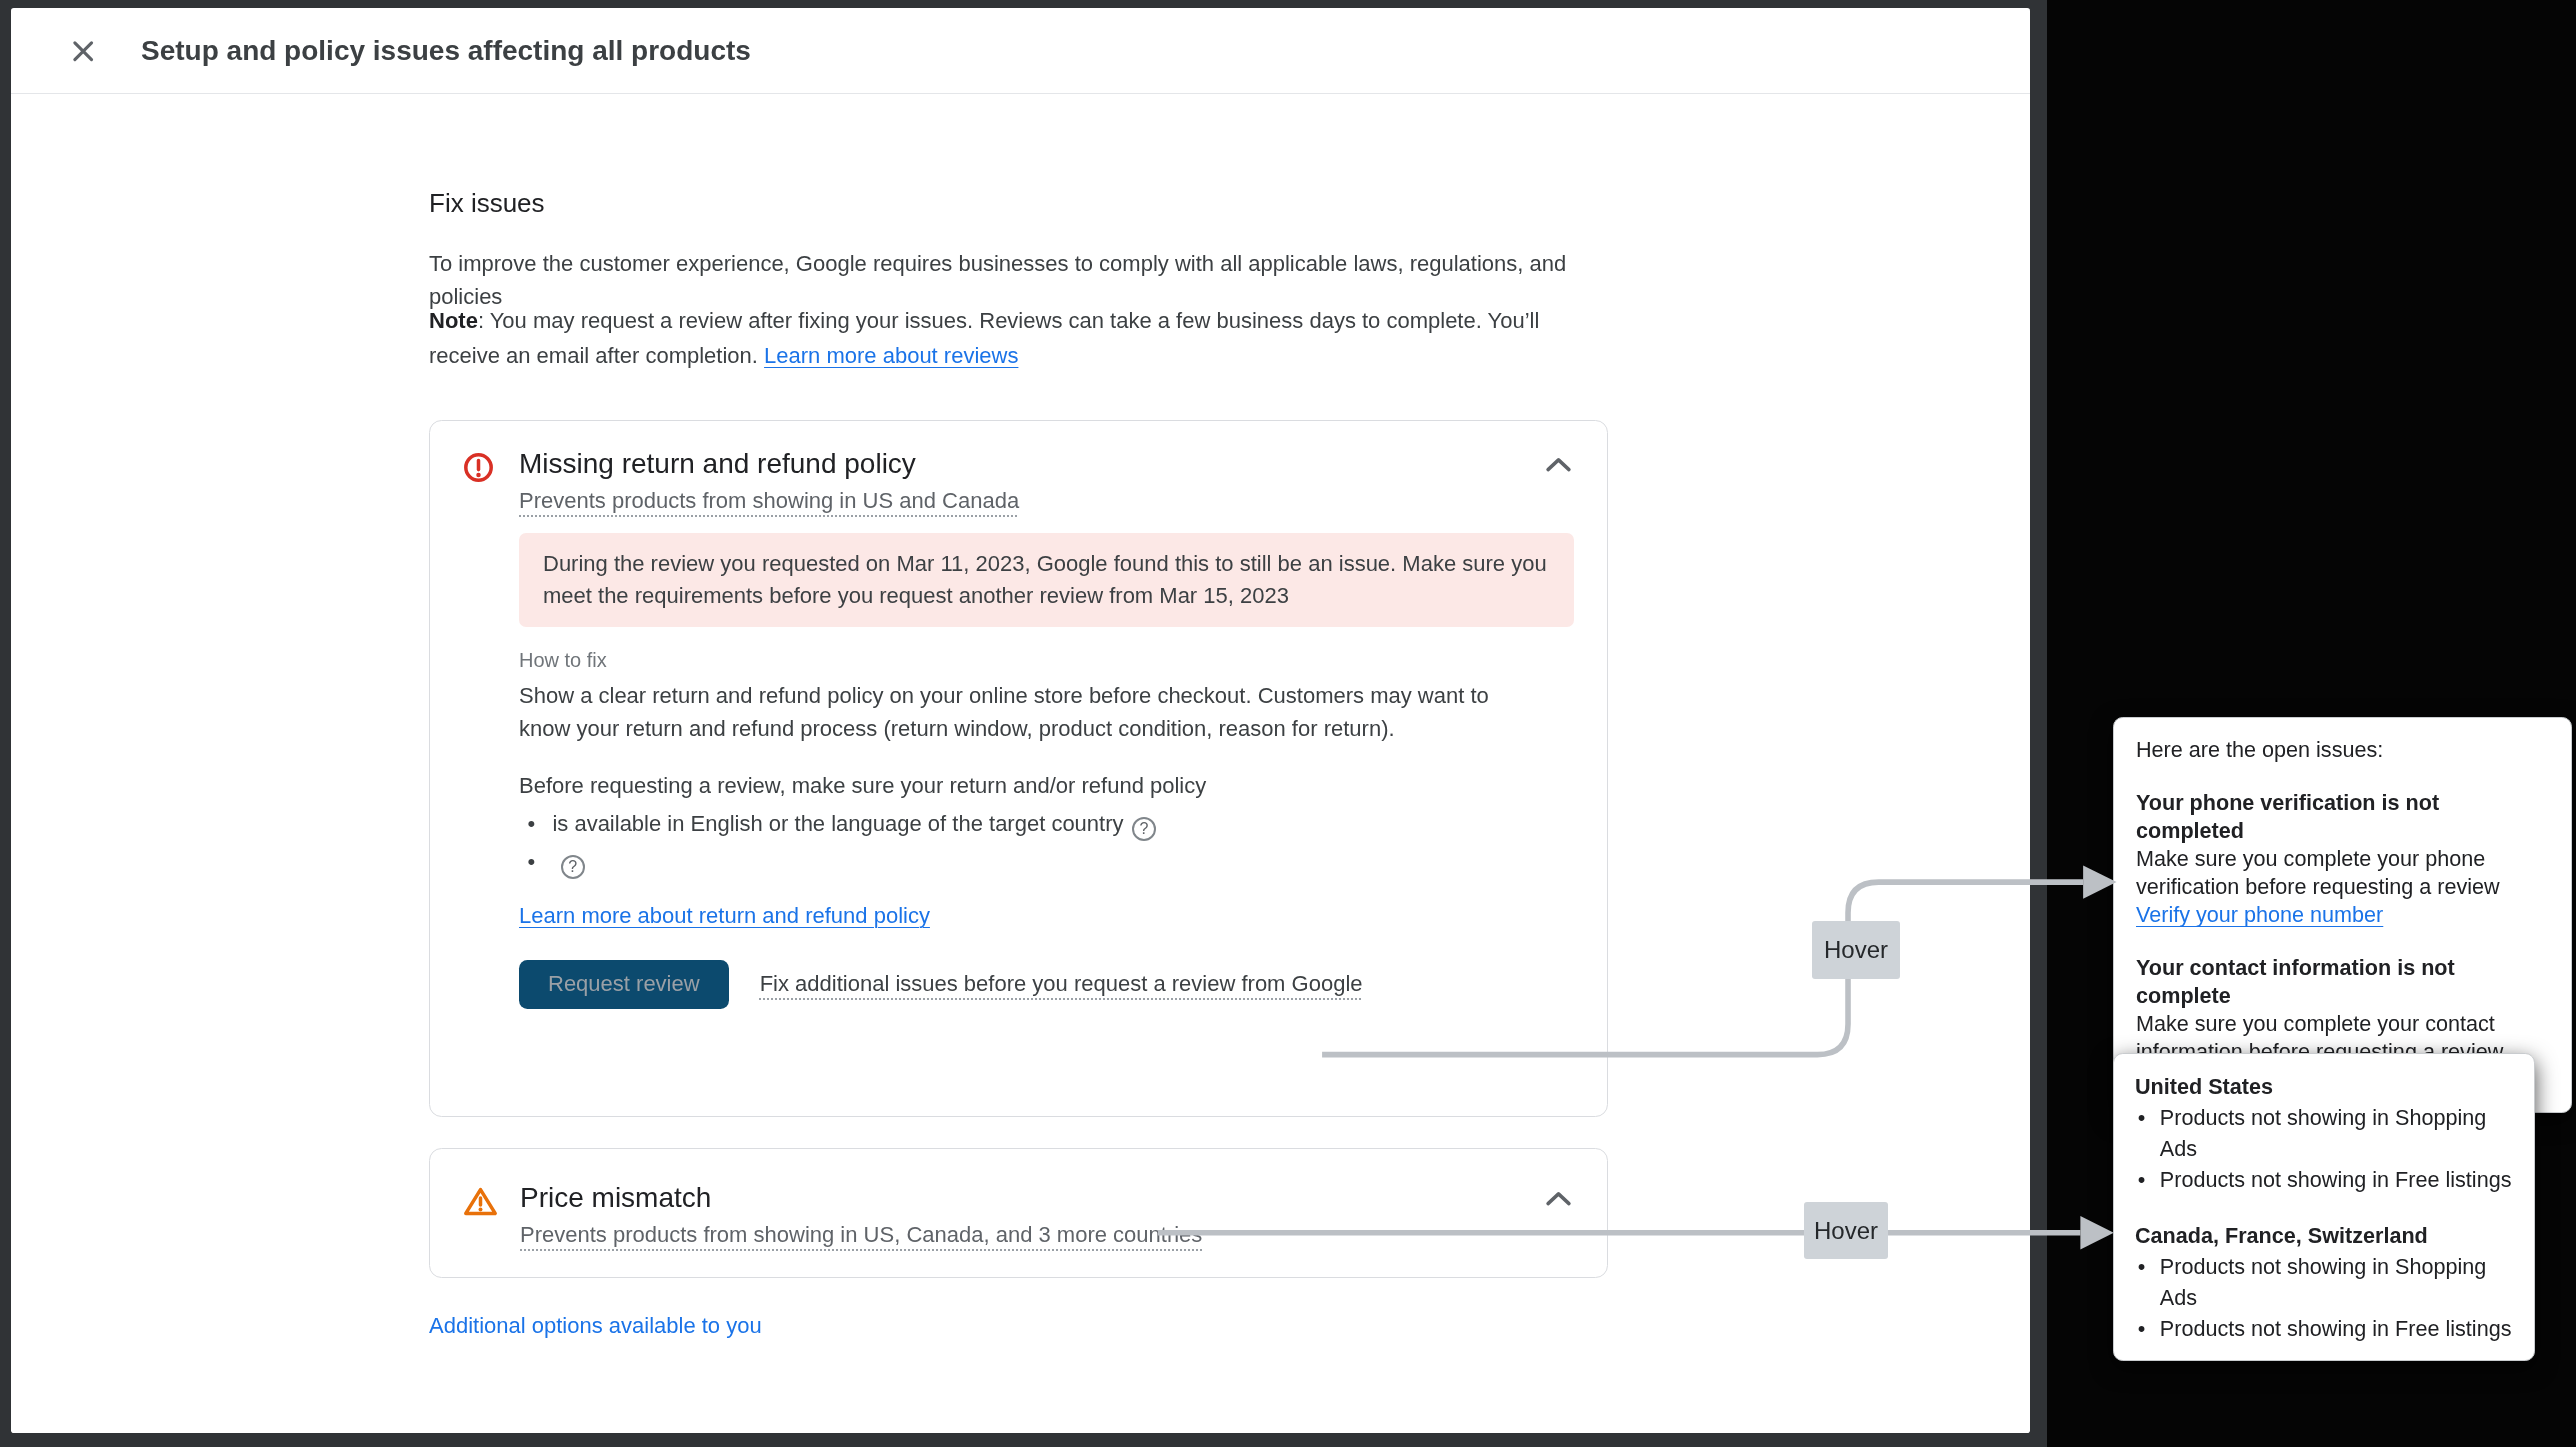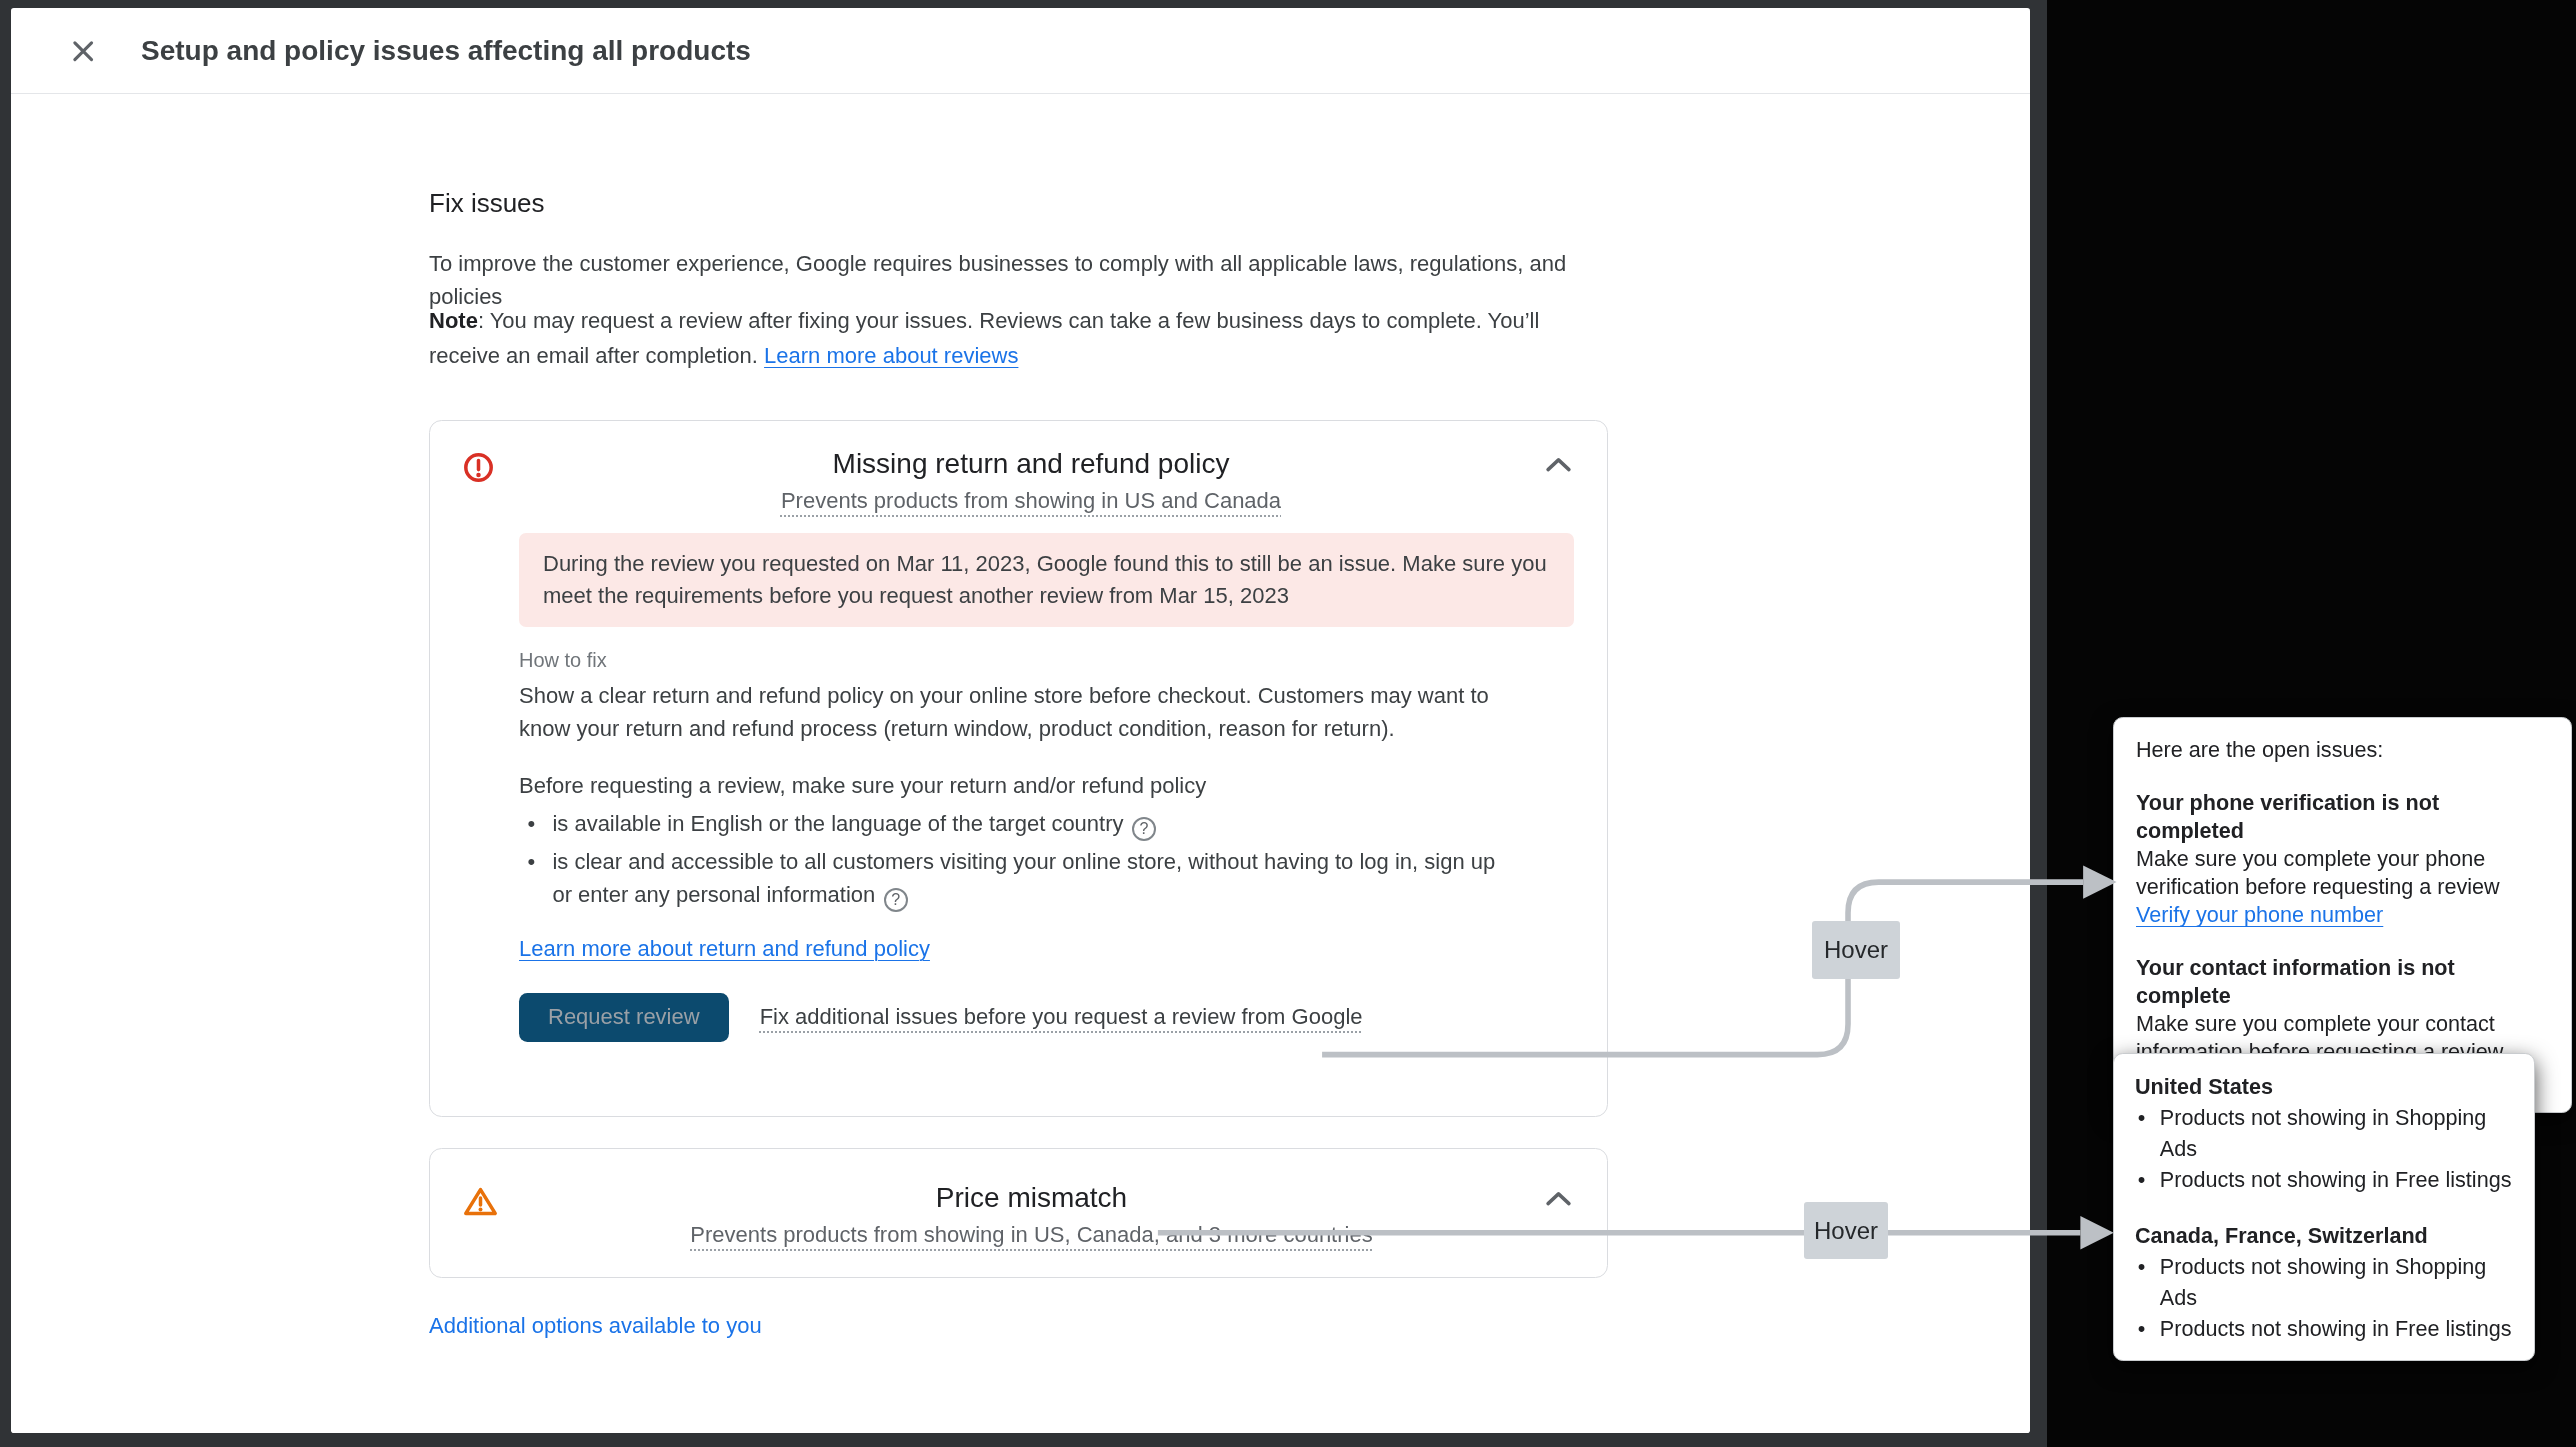--- a/index.html
+++ b/index.html
@@ -29,21 +29,21 @@
   .u { text-decoration:underline; text-decoration-thickness:1.4px; text-underline-offset:4.2px; }
   .dotted { text-decoration:underline dotted #9aa0a6; text-decoration-thickness:2.4px; text-underline-offset:7px; }
 
   
   .card { position:absolute; left:418px; width:1179px; background:#fff;
           border:1.4px solid #dadce0; border-radius:12.5px; }
   #card-refund { top:412px; height:697px; padding:25px 33px 0; }
   #card-price  { top:1140px; height:130px; padding:31px 33px 0; }
   .card-head { display:flex; align-items:flex-start; }
   .sev { flex:0 0 auto; margin-top:5.6px; }
-  .head-stack { margin-left:25px; flex:1;text-align:center; }
+  .head-stack { margin-left:25px; flex:1; }
   #card-price .head-stack { margin-left:22px; }
   .card-title { font-size:28px; line-height:36px; color:#202124; }
   .card-sub { display:inline-block; margin-top:2.8px; font-size:22px; line-height:31px; color:#5f6368; cursor:default; }
   .chevron-btn { margin-left:auto; margin-top:8.4px; background:none; border:none; cursor:pointer; }
 
   .card-body { margin-left:56px; }
   .alert { margin-top:16.7px; padding:15.3px 24px; background:#fce8e6; border-radius:7px;
            font-size:22px; line-height:32px; color:#3c4043; }
   .howto-label { margin-top:21px; font-size:20px; line-height:25px; color:#70757a; }
   .howto { margin-top:6px; max-width:1023px; font-size:22px; line-height:33px; }
@@ -122,21 +122,21 @@
     <div class="card-body">
       <div class="alert">During the review you requested on Mar 11, 2023, Google found this to still be an issue. Make sure you meet the requirements before you request another review from Mar 15, 2023</div>
       <div class="howto-label">How to fix</div>
       <p class="howto">Show a clear return and refund policy on your online store before checkout. Customers may want to know your return and refund process (return window, product condition, reason for return).</p>
       <p class="check-intro">Before requesting a review, make sure your return and/or refund policy</p>
       <div class="bullets">
         <div class="bullet">
           <span class="bullet-text"><span>is available in English or the language of the target country</span><span class="help-icon"></span></span>
         </div>
         <div class="bullet">
-          <span class="bullet-text"><span>is clear and accessible to all customers visiting your online store, without having to log in, sign up or enter any personal information</span><span class="help-icon"></span></span>
+          <span class="bullet-text"><span class="help-icon"></span></span>
         </div>
       </div>
       <div class="learn-row">
         <span class="link u">Learn more about return and refund policy</span>
       </div>
       <div class="btn-row">
         <button class="btn" disabled="">Request review</button>
         <span class="fix-note dotted">Fix additional issues before you request a review from Google</span>
       </div>
     </div>

